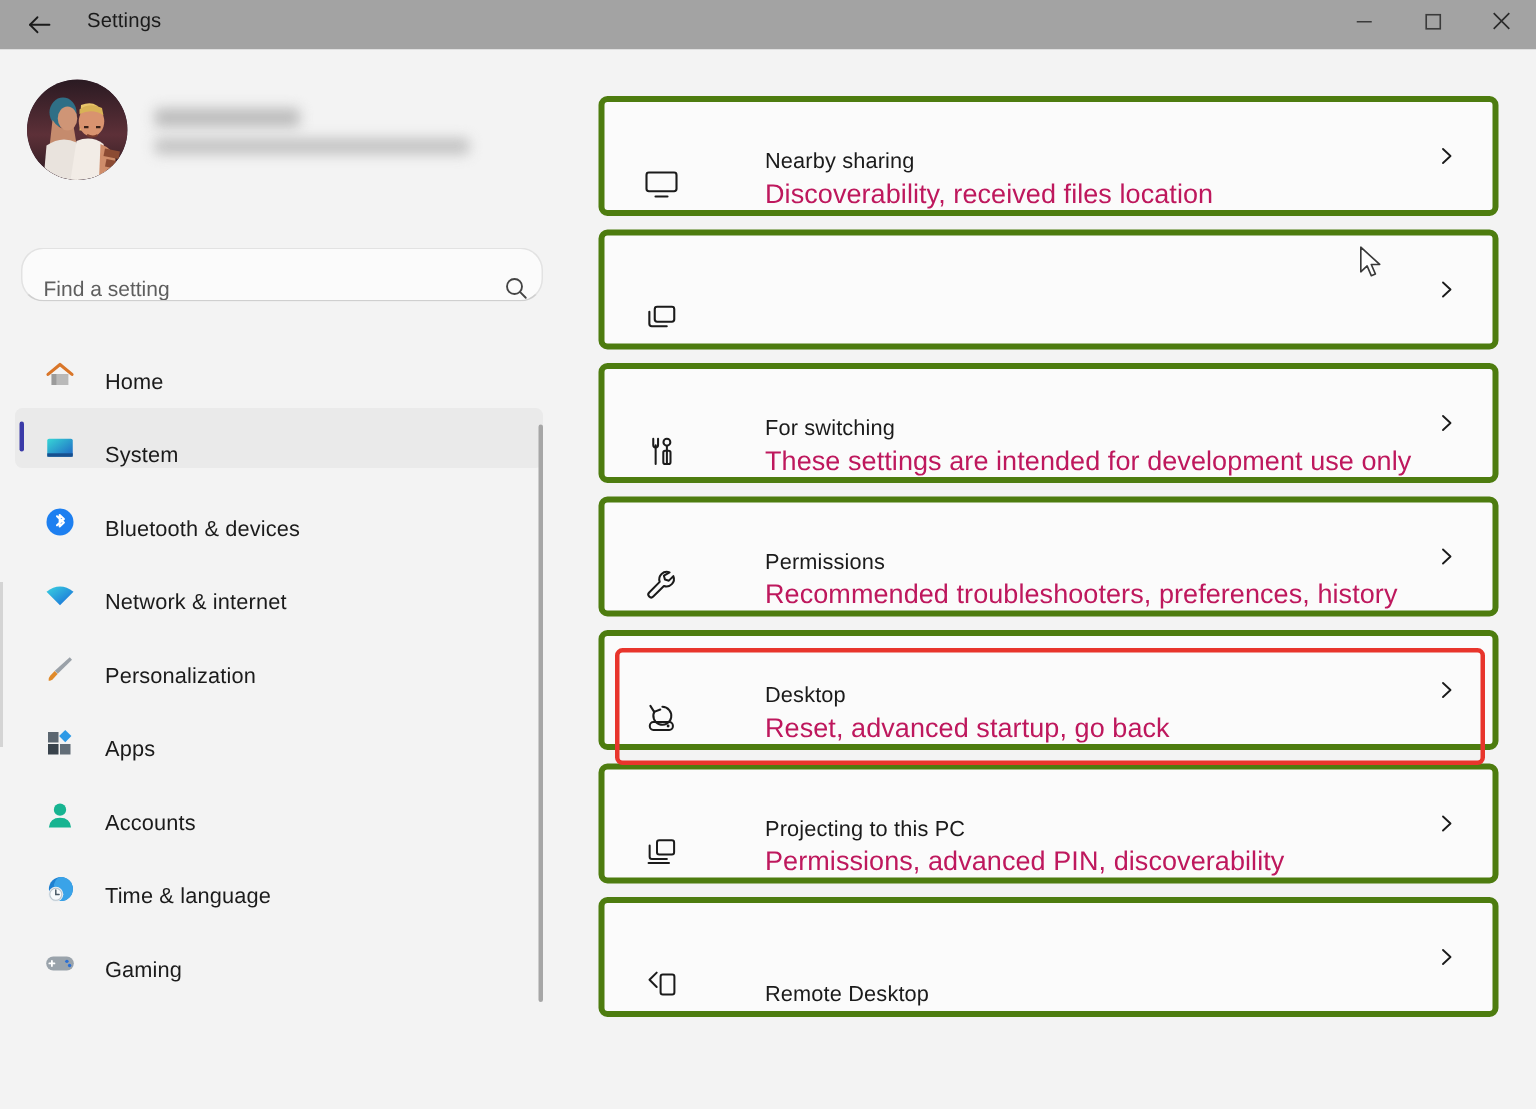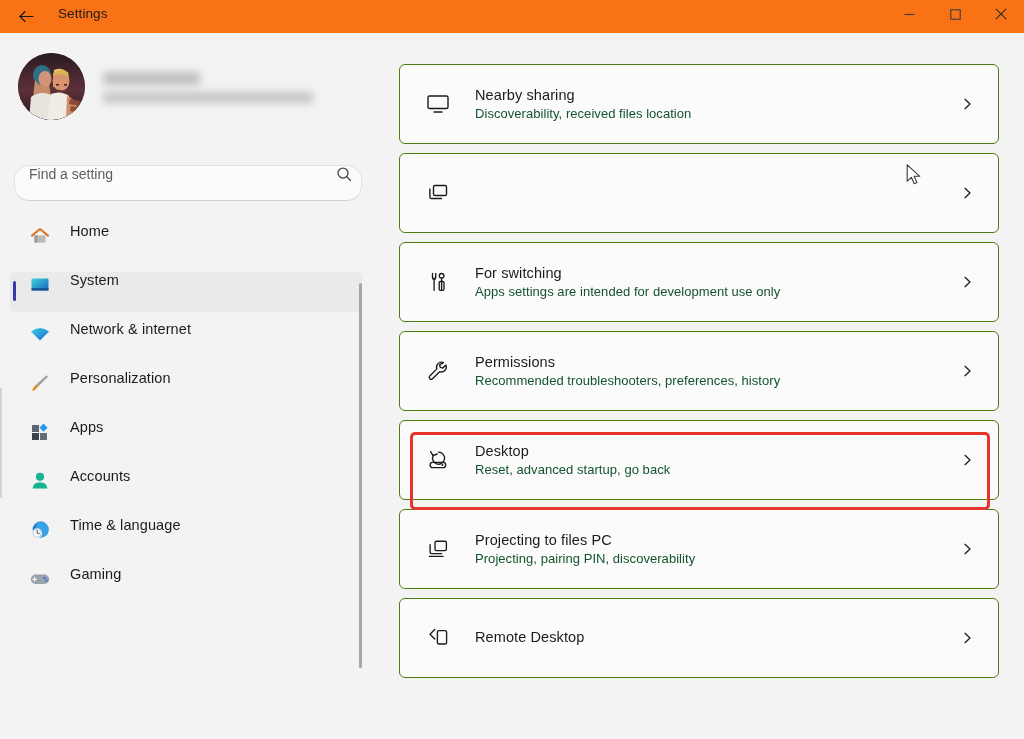--- a/index.html
+++ b/index.html
@@ -17,21 +17,21 @@
     position: relative;
     -webkit-font-smoothing: antialiased;
   }
 
   
   .titlebar {
     position: absolute;
     top: 0; left: 0;
     width: 1024px;
     height: 33px;
-    background: #f97316;
+    background: #a3a3a3;
   }
   .back-btn {
     position: absolute;
     left: 13px; top: 3px;
     width: 26px; height: 26px;
     display: flex; align-items: center; justify-content: center;
     border-radius: 4px;
   }
   .back-btn svg { display: block; }
   .app-title {
@@ -101,21 +101,21 @@
 
   .searchbox {
     position: absolute;
     left: 14px; top: 132px;
     width: 348px; height: 36px;
     background: #fbfbfb;
     border: 1px solid #e2e2e2;
     border-bottom-color: #cfcfcf;
     border-radius: 15px;
     display: flex;
-    align-items: flex-start;
+    align-items: flex-end;
   }
   .search-input {
     flex: 1;
     border: none;
     outline: none;
     background: transparent;
     font-family: "Liberation Sans", sans-serif;
     font-size: 14px;
     color: #5e5e5e;
     padding: 0 12px 0 14px;
@@ -132,21 +132,21 @@
     position: absolute;
     left: 0; top: 190px;
     width: 372px;
   }
   .nav-item {
     position: relative;
     height: 40px;
     margin: 0 10px 9px 10px;
     border-radius: 5px;
     display: flex;
-    align-items: flex-start;
+    align-items: flex-end;
     padding-left: 16px;
   }
   .nav-item.selected { background: #eaeaea; }
   .nav-item.selected::before {
     content: "";
     position: absolute;
     left: 3px; top: 9px;
     width: 3px; height: 20px;
     border-radius: 2px;
     background: #3b3ba8;
@@ -202,26 +202,27 @@
     left: 27px;
     top: 77px;
     width: 600px;
   }
 
   .card {
     position: relative;
     width: 600px;
     height: 80px;
     background: #fbfbfb;
-    border: 1px solid #4d7c0f;
+    border: 4px solid #4d7c0f;
     border-radius: 6px;
     margin-bottom: 9px;
     display: flex;
-    align-items: center;
+    align-items: flex-end;
     padding-left: 21px;
+    gap: 32px;
   }
   
   .card.clip-top {
     height: 80px;
     margin-top: -46px;
   }
   .card-icon {
     width: 34px; height: 34px;
     flex: 0 0 auto;
     display: flex; align-items: center; justify-content: center;
@@ -229,22 +230,22 @@
     color: #1b1b1b;
   }
   .card-icon svg { display: block; }
   .card-text { display: flex; flex-direction: column; gap: 3px; }
   .card-title {
     font-size: 14.5px;
     color: #1b1b1b;
     letter-spacing: .1px;
   }
   .card-sub {
-    font-size: 13px;
-    color: #14532d;
+    font-size: 18px;
+    color: #be185d;
     letter-spacing: .05px;
   }
   .chevron {
     position: absolute;
     right: 24px; top: 50%;
     transform: translateY(-50%);
     color: #1b1b1b;
     display: flex;
   }
 
@@ -375,20 +376,29 @@
               <stop offset="1" stop-color="#1e63c4"></stop>
             </linearGradient>
           </defs>
           <rect x="2.5" y="4.5" width="17" height="12" rx="1.2" fill="url(#mon)"></rect>
           <rect x="2.5" y="14.2" width="17" height="2.3" fill="#17508f"></rect>
         </svg>
       </span>
       <span class="nav-label">System</span>
     </div>
 
+    <div class="nav-item">
+      <span class="nav-icon">
+        <svg width="22" height="22" viewBox="0 0 22 22" fill="none">
+          <circle cx="11" cy="11" r="9" fill="#1d7ff0"></circle>
+          <path d="M9 7.2 L13.6 11.4 L10.8 14 L10.8 6.3 L13.6 9 L9 13.2" stroke="#fff" stroke-width="1.4" fill="none" stroke-linejoin="round" stroke-linecap="round"></path>
+        </svg>
+      </span>
+      <span class="nav-label">Bluetooth &amp; devices</span>
+    </div>
 
     <div class="nav-item">
       <span class="nav-icon">
         <svg width="22" height="22" viewBox="0 0 22 22" fill="none">
           <defs>
             <linearGradient id="wifig" x1="0" y1="0" x2="1" y2="1">
               <stop offset="0" stop-color="#3ad2e0"></stop>
               <stop offset="1" stop-color="#1667d8"></stop>
             </linearGradient>
           </defs>
@@ -503,21 +513,21 @@
         <svg width="26" height="26" viewBox="0 0 26 26" fill="none">
           <path d="M7.5 4.5 v4.2 a1.6 1.6 0 0 0 3.2 0 V4.5" stroke="#1b1b1b" stroke-width="1.35" stroke-linecap="round" fill="none"></path>
           <path d="M9.1 8.9 v12.4" stroke="#1b1b1b" stroke-width="1.35" stroke-linecap="round"></path>
           <path d="M16.6 4.5 a2.3 2.3 0 0 1 0 4.6 a2.3 2.3 0 0 1 0 -4.6z" stroke="#1b1b1b" stroke-width="1.35" fill="none"></path>
           <path d="M16.6 9.1 v12.2" stroke="#1b1b1b" stroke-width="1.35" stroke-linecap="round"></path>
           <rect x="14.2" y="12.5" width="4.8" height="8.8" rx="1.2" stroke="#1b1b1b" stroke-width="1.35" fill="none"></rect>
         </svg>
       </span>
       <span class="card-text">
         <span class="card-title">For switching</span>
-        <span class="card-sub">Apps settings are intended for development use only</span>
+        <span class="card-sub">These settings are intended for development use only</span>
       </span>
       <span class="chevron">
         <svg width="13" height="13" viewBox="0 0 13 13" fill="none">
           <path d="M4 1.8 L9 6.5 L4 11.2" stroke="#1b1b1b" stroke-width="1.25" stroke-linecap="round" stroke-linejoin="round"></path>
         </svg>
       </span>
     </div>
 
 
     <div class="card">
@@ -559,22 +569,22 @@
 
     <div class="card">
       <span class="card-icon">
         <svg width="26" height="26" viewBox="0 0 26 26" fill="none">
           <rect x="10" y="5.2" width="11.4" height="9.4" rx="1.5" stroke="#1b1b1b" stroke-width="1.35" fill="none"></rect>
           <path d="M16.6 17.6 H6.6 a1.5 1.5 0 0 1 -1.5 -1.5 V8.6" stroke="#1b1b1b" stroke-width="1.35" stroke-linecap="round" stroke-linejoin="round" fill="none"></path>
           <path d="M4.4 20.4 h13.6" stroke="#1b1b1b" stroke-width="1.35" stroke-linecap="round"></path>
         </svg>
       </span>
       <span class="card-text">
-        <span class="card-title">Projecting to files PC</span>
-        <span class="card-sub">Projecting, pairing PIN, discoverability</span>
+        <span class="card-title">Projecting to this PC</span>
+        <span class="card-sub">Permissions, advanced PIN, discoverability</span>
       </span>
       <span class="chevron">
         <svg width="13" height="13" viewBox="0 0 13 13" fill="none">
           <path d="M4 1.8 L9 6.5 L4 11.2" stroke="#1b1b1b" stroke-width="1.25" stroke-linecap="round" stroke-linejoin="round"></path>
         </svg>
       </span>
     </div>
 
     <div class="card">
       <span class="card-icon">

